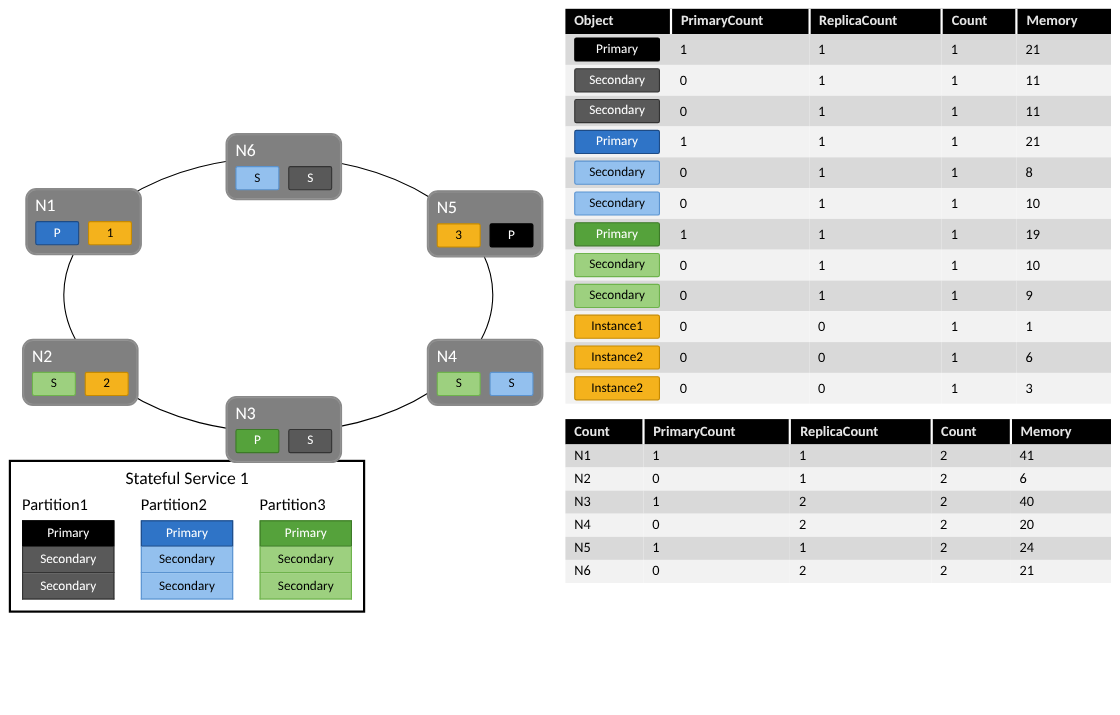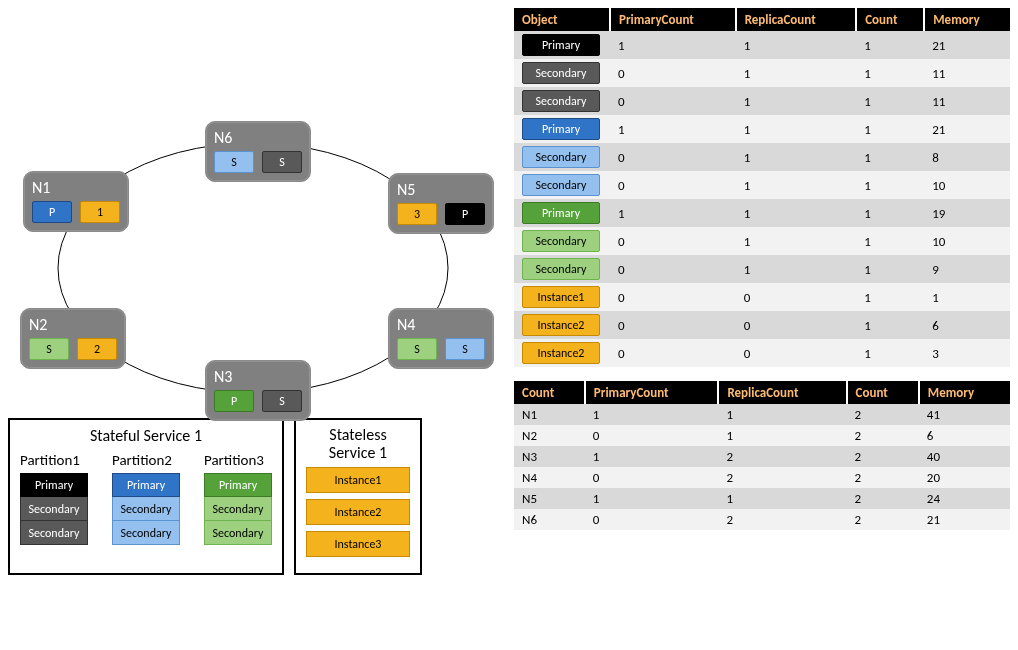--- a/index.html
+++ b/index.html
@@ -75,21 +75,21 @@
   
   .services {
     display: flex;
     gap: 10px;
     margin-top: 10px;
   }
   .panel {
     border: 2px solid #000;
     padding: 6px 10px 10px 10px;
   }
-  .stateful { width: 276px; }
+  .stateful { width: 324px; }
   .stateless { width: 128px; text-align:center; }
   .panel-title {
     text-align: center;
     font-size: 16px;
     margin-bottom: 6px;
   }
   .partitions {
     display: flex;
     gap: 24px;
   }
@@ -113,21 +113,21 @@
 
   
   table {
     border-collapse: collapse;
     width: 100%;
     font-size: 13px;
     margin-bottom: 14px;
   }
   th {
     background: #000;
-    color: #fdba74;
+    color: #e5e5e5;
     text-align: left;
     padding: 4px 8px;
     font-weight: bold;
     border-right: 2px solid #fff;
   }
   th:last-child { border-right: none; }
   td {
     padding: 3px 8px;
     border: none;
   }
@@ -219,30 +219,20 @@
             <div class="partition">
               <div class="partition-title">Partition3</div>
               <div class="stack">
                 <div class="role c-greenp">Primary</div>
                 <div class="role c-greens">Secondary</div>
                 <div class="role c-greens">Secondary</div>
               </div>
             </div>
           </div>
       </div>
-      <div class="panel stateless">
-        <div class="panel-title" style="line-height:1.1;">
-          <span>Stateless Service 1</span>
-        </div>
-        <div id="instances">
-            <div class="inst c-orange">Instance1</div>
-            <div class="inst c-orange">Instance2</div>
-            <div class="inst c-orange">Instance3</div>
-          </div>
-      </div>
     </div>
   </div>
 
   <div class="right-col">
     <table>
       <thead>
           <tr id="obj-head">
             <th>Object</th>
             <th>PrimaryCount</th>
             <th>ReplicaCount</th>

